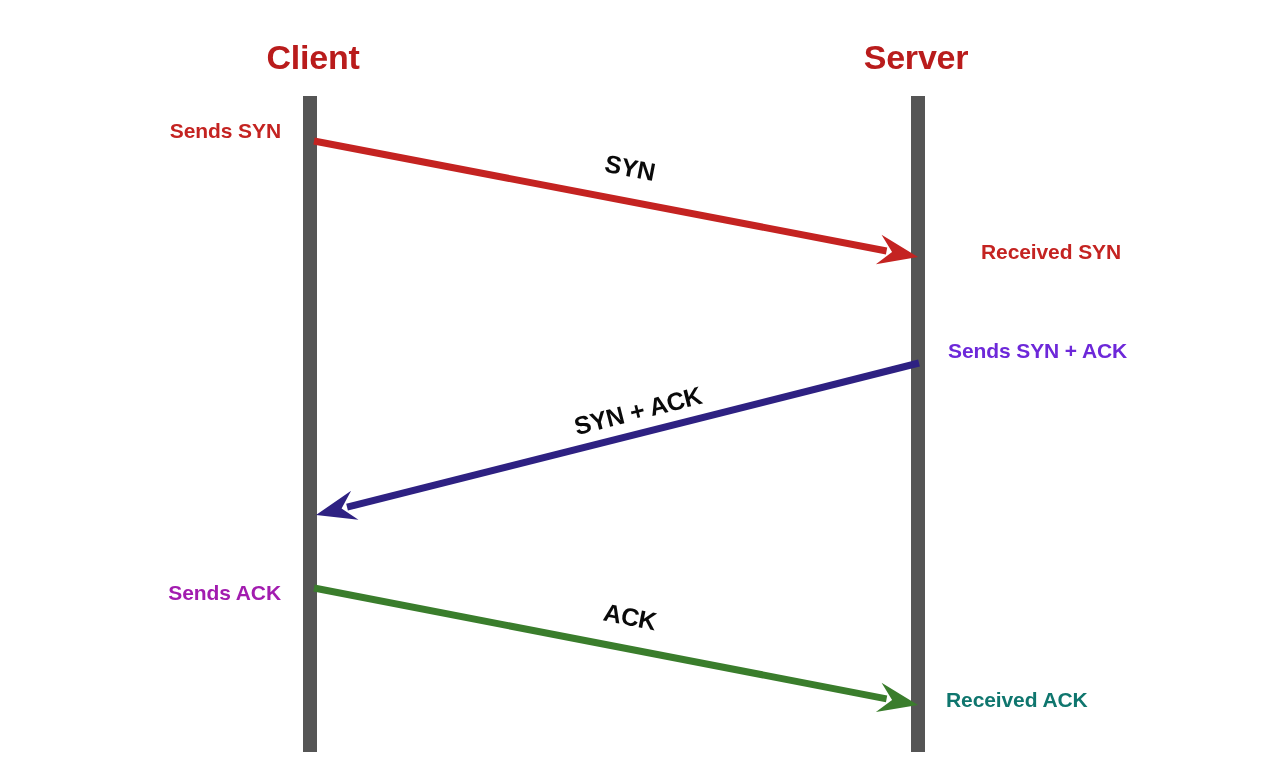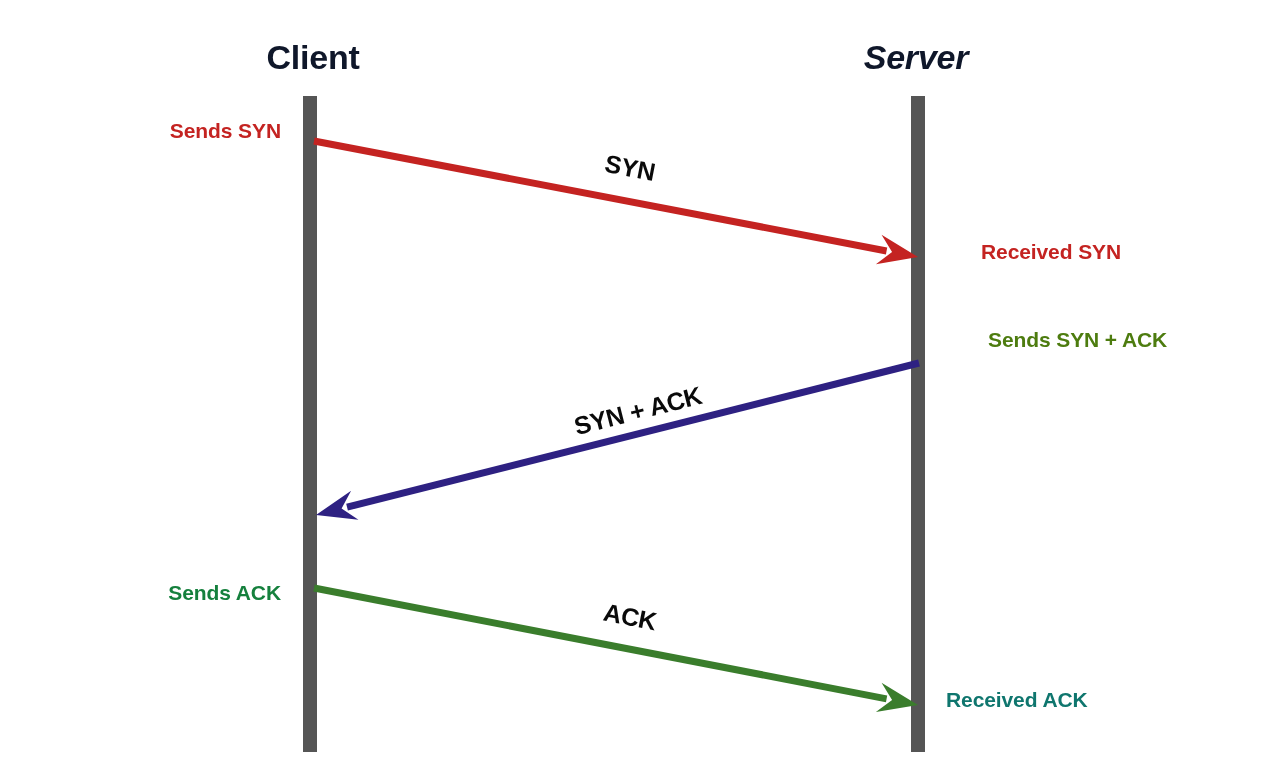--- a/index.html
+++ b/index.html
@@ -23,21 +23,21 @@
     position: absolute;
     top: 0;
     left: 0;
     width: 1280px;
     height: 764px;
   }
   .participant-title {
     position: absolute;
     font-size: 34px;
     font-weight: bold;
-    color: #0f172a;
+    color: #b91c1c;
     letter-spacing: -0.2px;
     white-space: nowrap;
     transform: translateX(-50%);
     text-align: center;
   }
   .side-label {
     position: absolute;
     font-size: 21px;
     font-weight: bold;
     white-space: nowrap;
@@ -66,26 +66,26 @@
       <rect x="911" y="96" width="14" height="656" fill="#555555"></rect>
       <line x1="314" y1="141" x2="886.5743102142083" y2="250.9646026239208" stroke="#C42321" stroke-width="7" stroke-linecap="butt"></line>
       <polygon points="918.00,257.00 875.89,264.19 892.07,252.02 881.55,234.72" fill="#C42321"></polygon>
       <line x1="919" y1="363" x2="347.029366177009" y2="507.1783355573709" stroke="#2E2182" stroke-width="7" stroke-linecap="butt"></line>
       <polygon points="316.00,515.00 351.12,490.68 341.60,508.55 358.45,519.77" fill="#2E2182"></polygon>
       <line x1="314" y1="588" x2="886.5839842117965" y2="698.9144472728149" stroke="#3A7D2C" stroke-width="7" stroke-linecap="butt"></line>
       <polygon points="918.00,705.00 875.88,712.12 892.08,699.98 881.58,682.67" fill="#3A7D2C"></polygon>
     </svg>
 
   <div class="participant-title" id="title-client" style="left: 313px; top: 38px;">Client</div>
-  <div class="participant-title" id="title-server" style="left: 916px; top: 38px; font-style: italic;">Server</div>
+  <div class="participant-title" id="title-server" style="left: 916px; top: 38px;">Server</div>
 
   <div class="side-label right-aligned" id="src-label-0" style="left: 281px; top: 119px; color: rgb(196, 35, 33);">Sends SYN</div>
   <div class="side-label" id="tgt-label-0" style="left: 946px; top: 240px; color: rgb(196, 35, 33); margin-left: 35px;">Received SYN</div>
   <div class="arrow-label" id="arrow-label-0" style="left: 630px; top: 168px; transform: translate(-50%, -50%) rotate(10.9deg);">SYN</div>
 
-  <div class="side-label" id="src-label-1" style="left: 948px; top: 328px; color: #4d7c0f; margin-left: 40px;">Sends SYN + ACK</div>
+  <div class="side-label" id="src-label-1" style="left: 948px; top: 339px; color: #6d28d9;">Sends SYN + ACK</div>
   <div class="arrow-label" id="arrow-label-1" style="left: 638px; top: 411px; transform: translate(-50%, -50%) rotate(-14.2deg);">SYN + ACK</div>
 
-  <div class="side-label right-aligned" id="src-label-2" style="left: 281px; top: 581px; color: #15803d;">Sends ACK</div>
+  <div class="side-label right-aligned" id="src-label-2" style="left: 281px; top: 581px; color: #a21caf;">Sends ACK</div>
   <div class="side-label" id="tgt-label-2" style="left: 946px; top: 688px; color: #0f766e;">Received ACK</div>
   <div class="arrow-label" id="arrow-label-2" style="left: 630px; top: 617px; transform: translate(-50%, -50%) rotate(11deg);">ACK</div>
 
 </div>
 
 </body></html>

